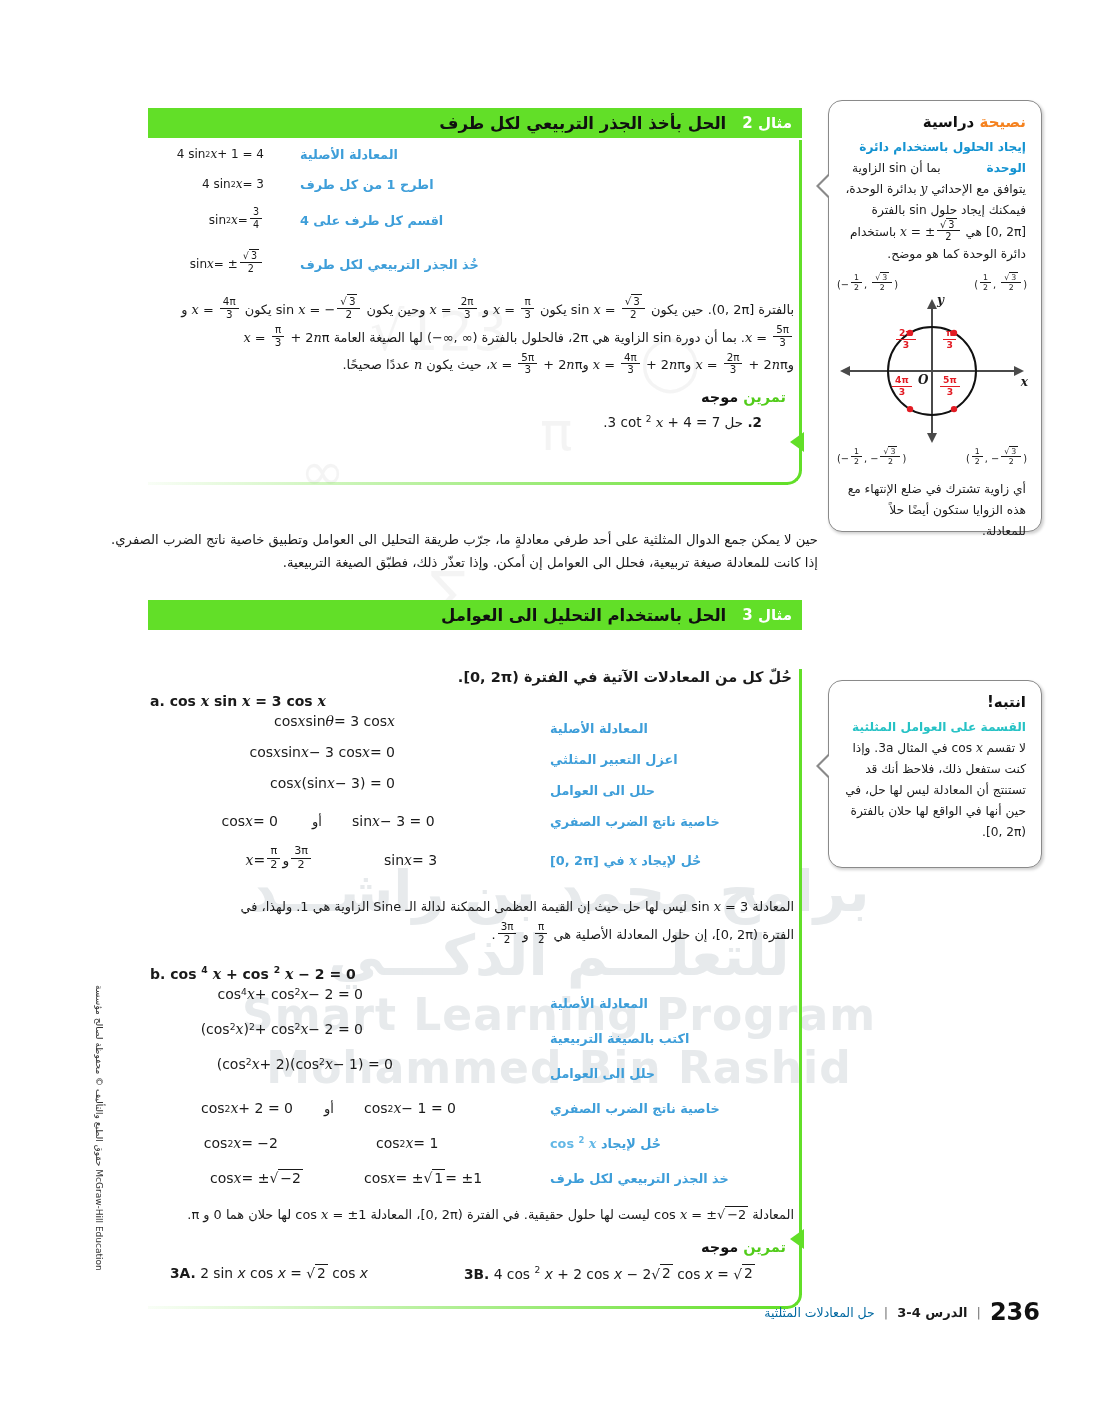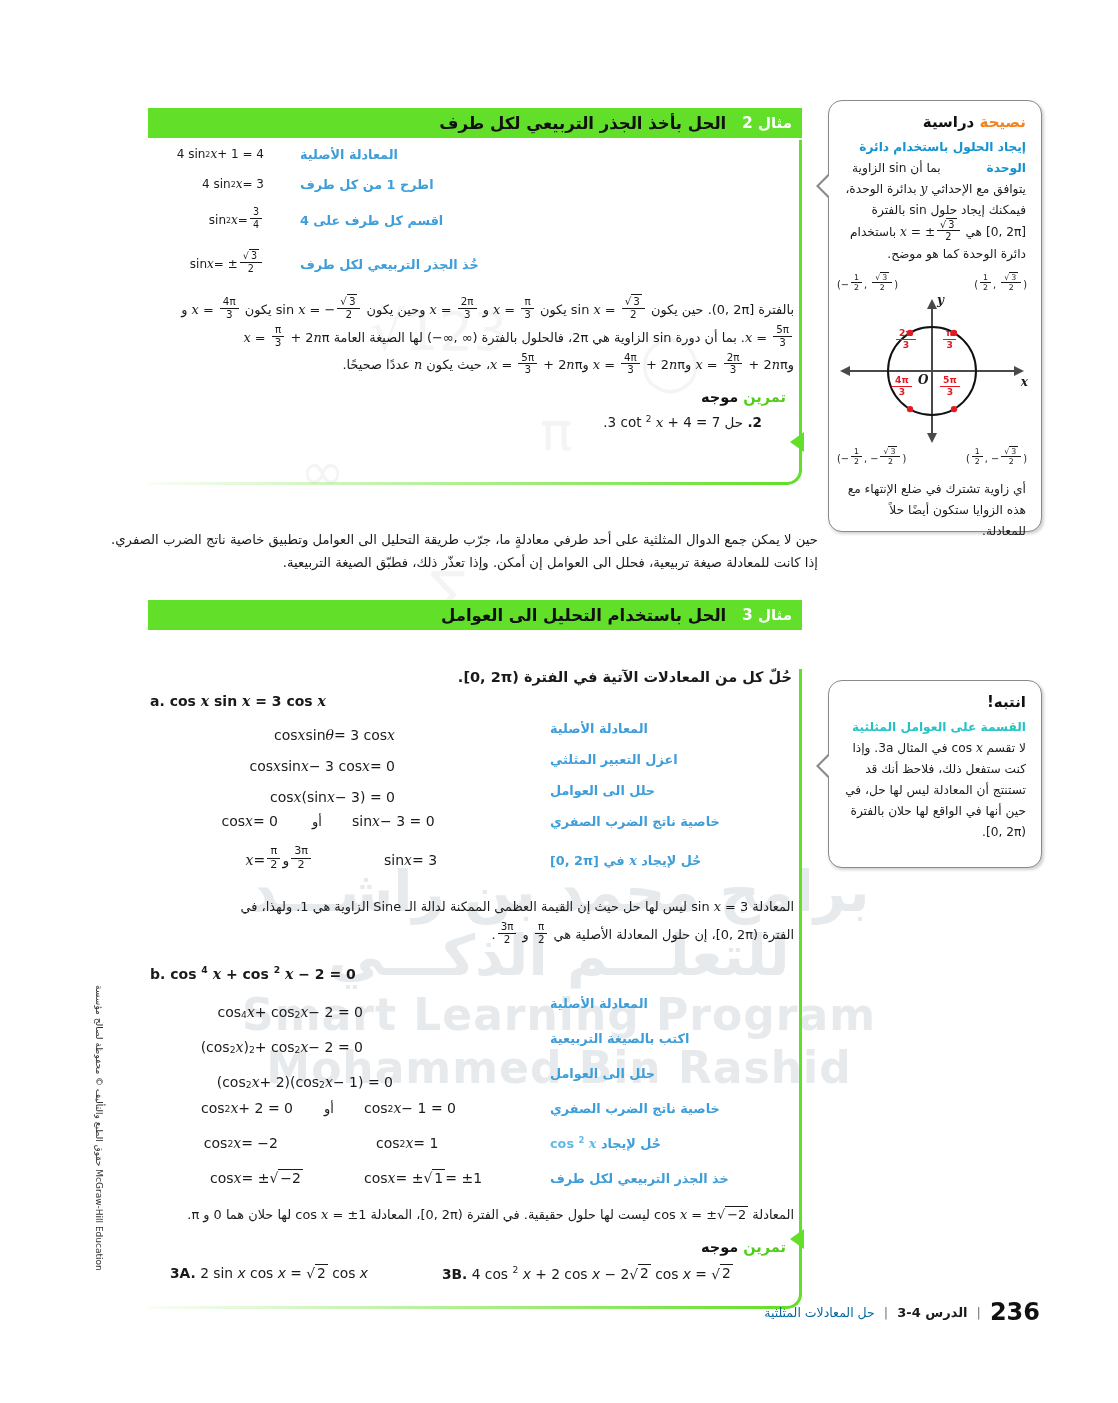--- a/index.html
+++ b/index.html
@@ -52,30 +52,30 @@
   .gG{color:#52cc1a;} .gB{color:#111;}
   .gtri{position:absolute;right:-2px;width:0;height:0;border-top:10px solid transparent;
         border-bottom:10px solid transparent;border-right:14px solid #62df28;}
   .gt2{top:292px;} .gt3{top:560px;}
   .exline{margin:8px 40px 0 0;font-size:13.5px;direction:rtl;text-align:right;}
   
   .pline{margin:8px 4px 4px 0;direction:ltr;text-align:left;font-weight:bold;font-size:14px;padding-left:2px;}
   .r3{position:relative;margin:1px 0;direction:ltr;}
   .rh30{height:30px;} .rh34{height:34px;} .rh46{height:46px;}
   .single{position:absolute;left:0;top:0;bottom:0;width:247px;display:flex;justify-content:flex-end;
-          align-items:flex-end;font-size:14px;}
+          align-items:flex-start;font-size:14px;}
   .pa{position:absolute;left:0;top:0;bottom:0;width:130px;display:flex;justify-content:flex-end;
       align-items:center;font-size:14px;}
   .orx{position:absolute;left:146px;top:0;bottom:0;width:46px;display:flex;align-items:center;
        justify-content:center;direction:rtl;font-size:13px;}
   .pb{position:absolute;left:204px;top:0;bottom:0;display:flex;align-items:center;font-size:14px;}
   .nt3{position:absolute;left:402px;top:50%;transform:translateY(-50%);color:#3e9ed9;font-weight:bold;
        font-size:12.8px;direction:rtl;white-space:nowrap;}
   .ltblue{color:#62b7e5;font-weight:bold;}
-  .exrow{display:flex;direction:ltr;padding:10px 0 0 22px;gap:74px;font-size:13.8px;}
+  .exrow{display:flex;direction:ltr;padding:10px 0 0 22px;gap:96px;font-size:13.8px;}
   
   .midpara{position:absolute;left:110px;top:528px;width:708px;direction:rtl;text-align:right;
            font-size:13.2px;line-height:1.75;z-index:1;margin:0;}
   
   .tip{position:absolute;background:#fff;border:1.6px solid #8a8a8a;border-radius:14px;
        box-shadow:1.5px 2px 3px rgba(0,0,0,0.18);padding:10px 13px;direction:rtl;z-index:2;box-sizing:border-box;}
   #tip1{left:828px;top:100px;width:214px;height:432px;}
   #caution{left:828px;top:680px;width:214px;height:188px;}
   .tailA{position:absolute;left:-13px;top:72px;width:0;height:0;border-top:13px solid transparent;
          border-bottom:13px solid transparent;border-right:13px solid #8a8a8a;}

